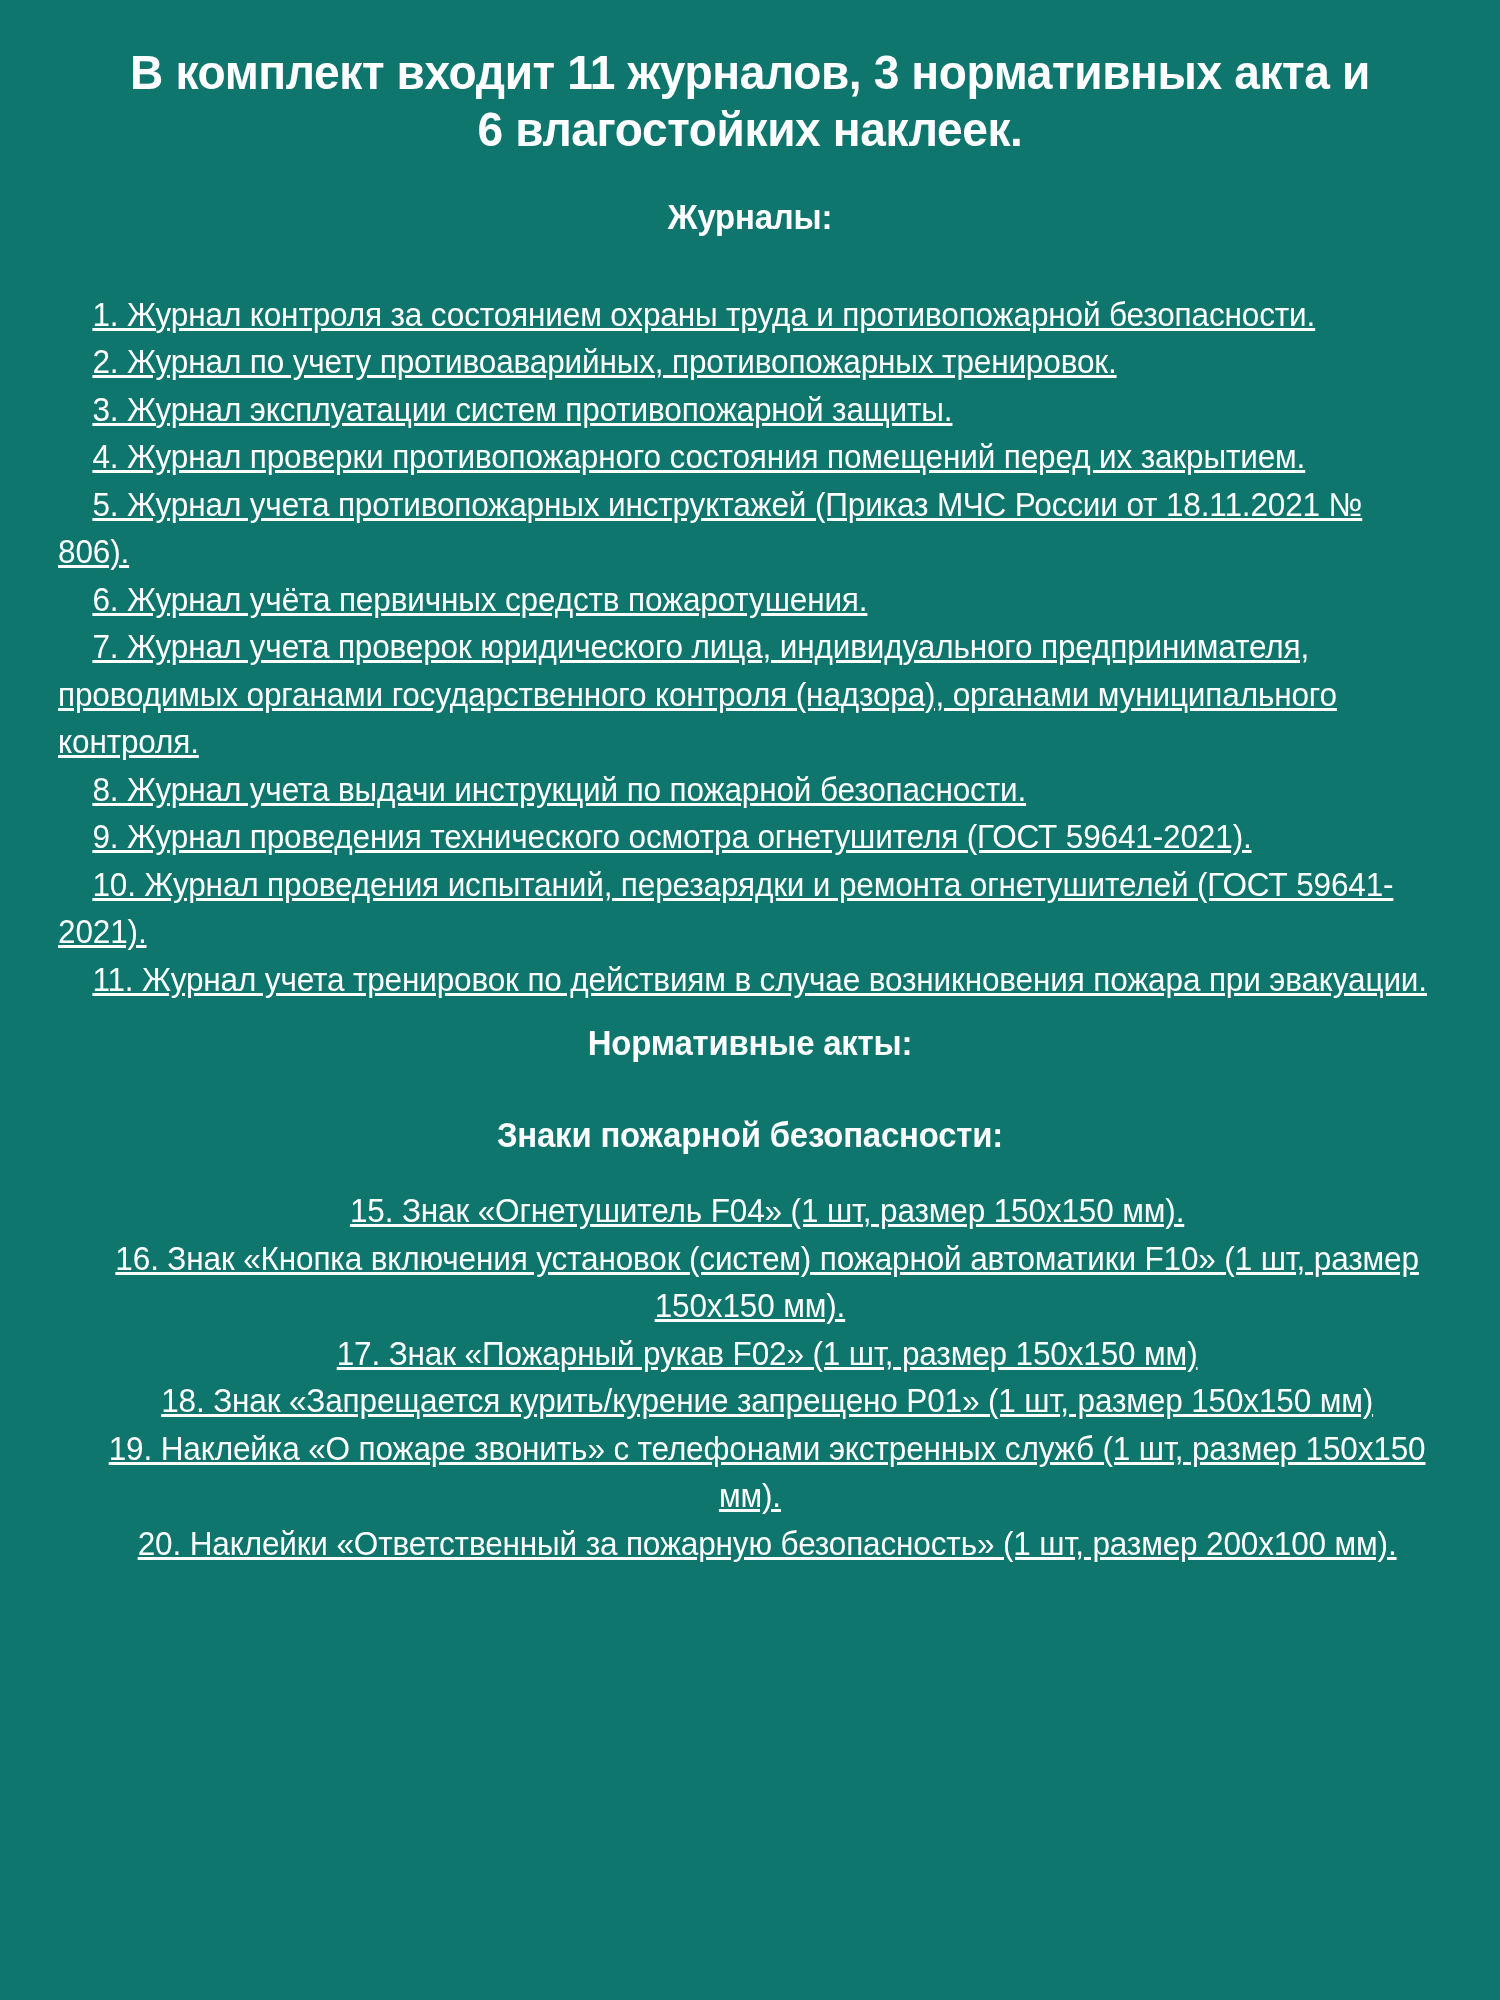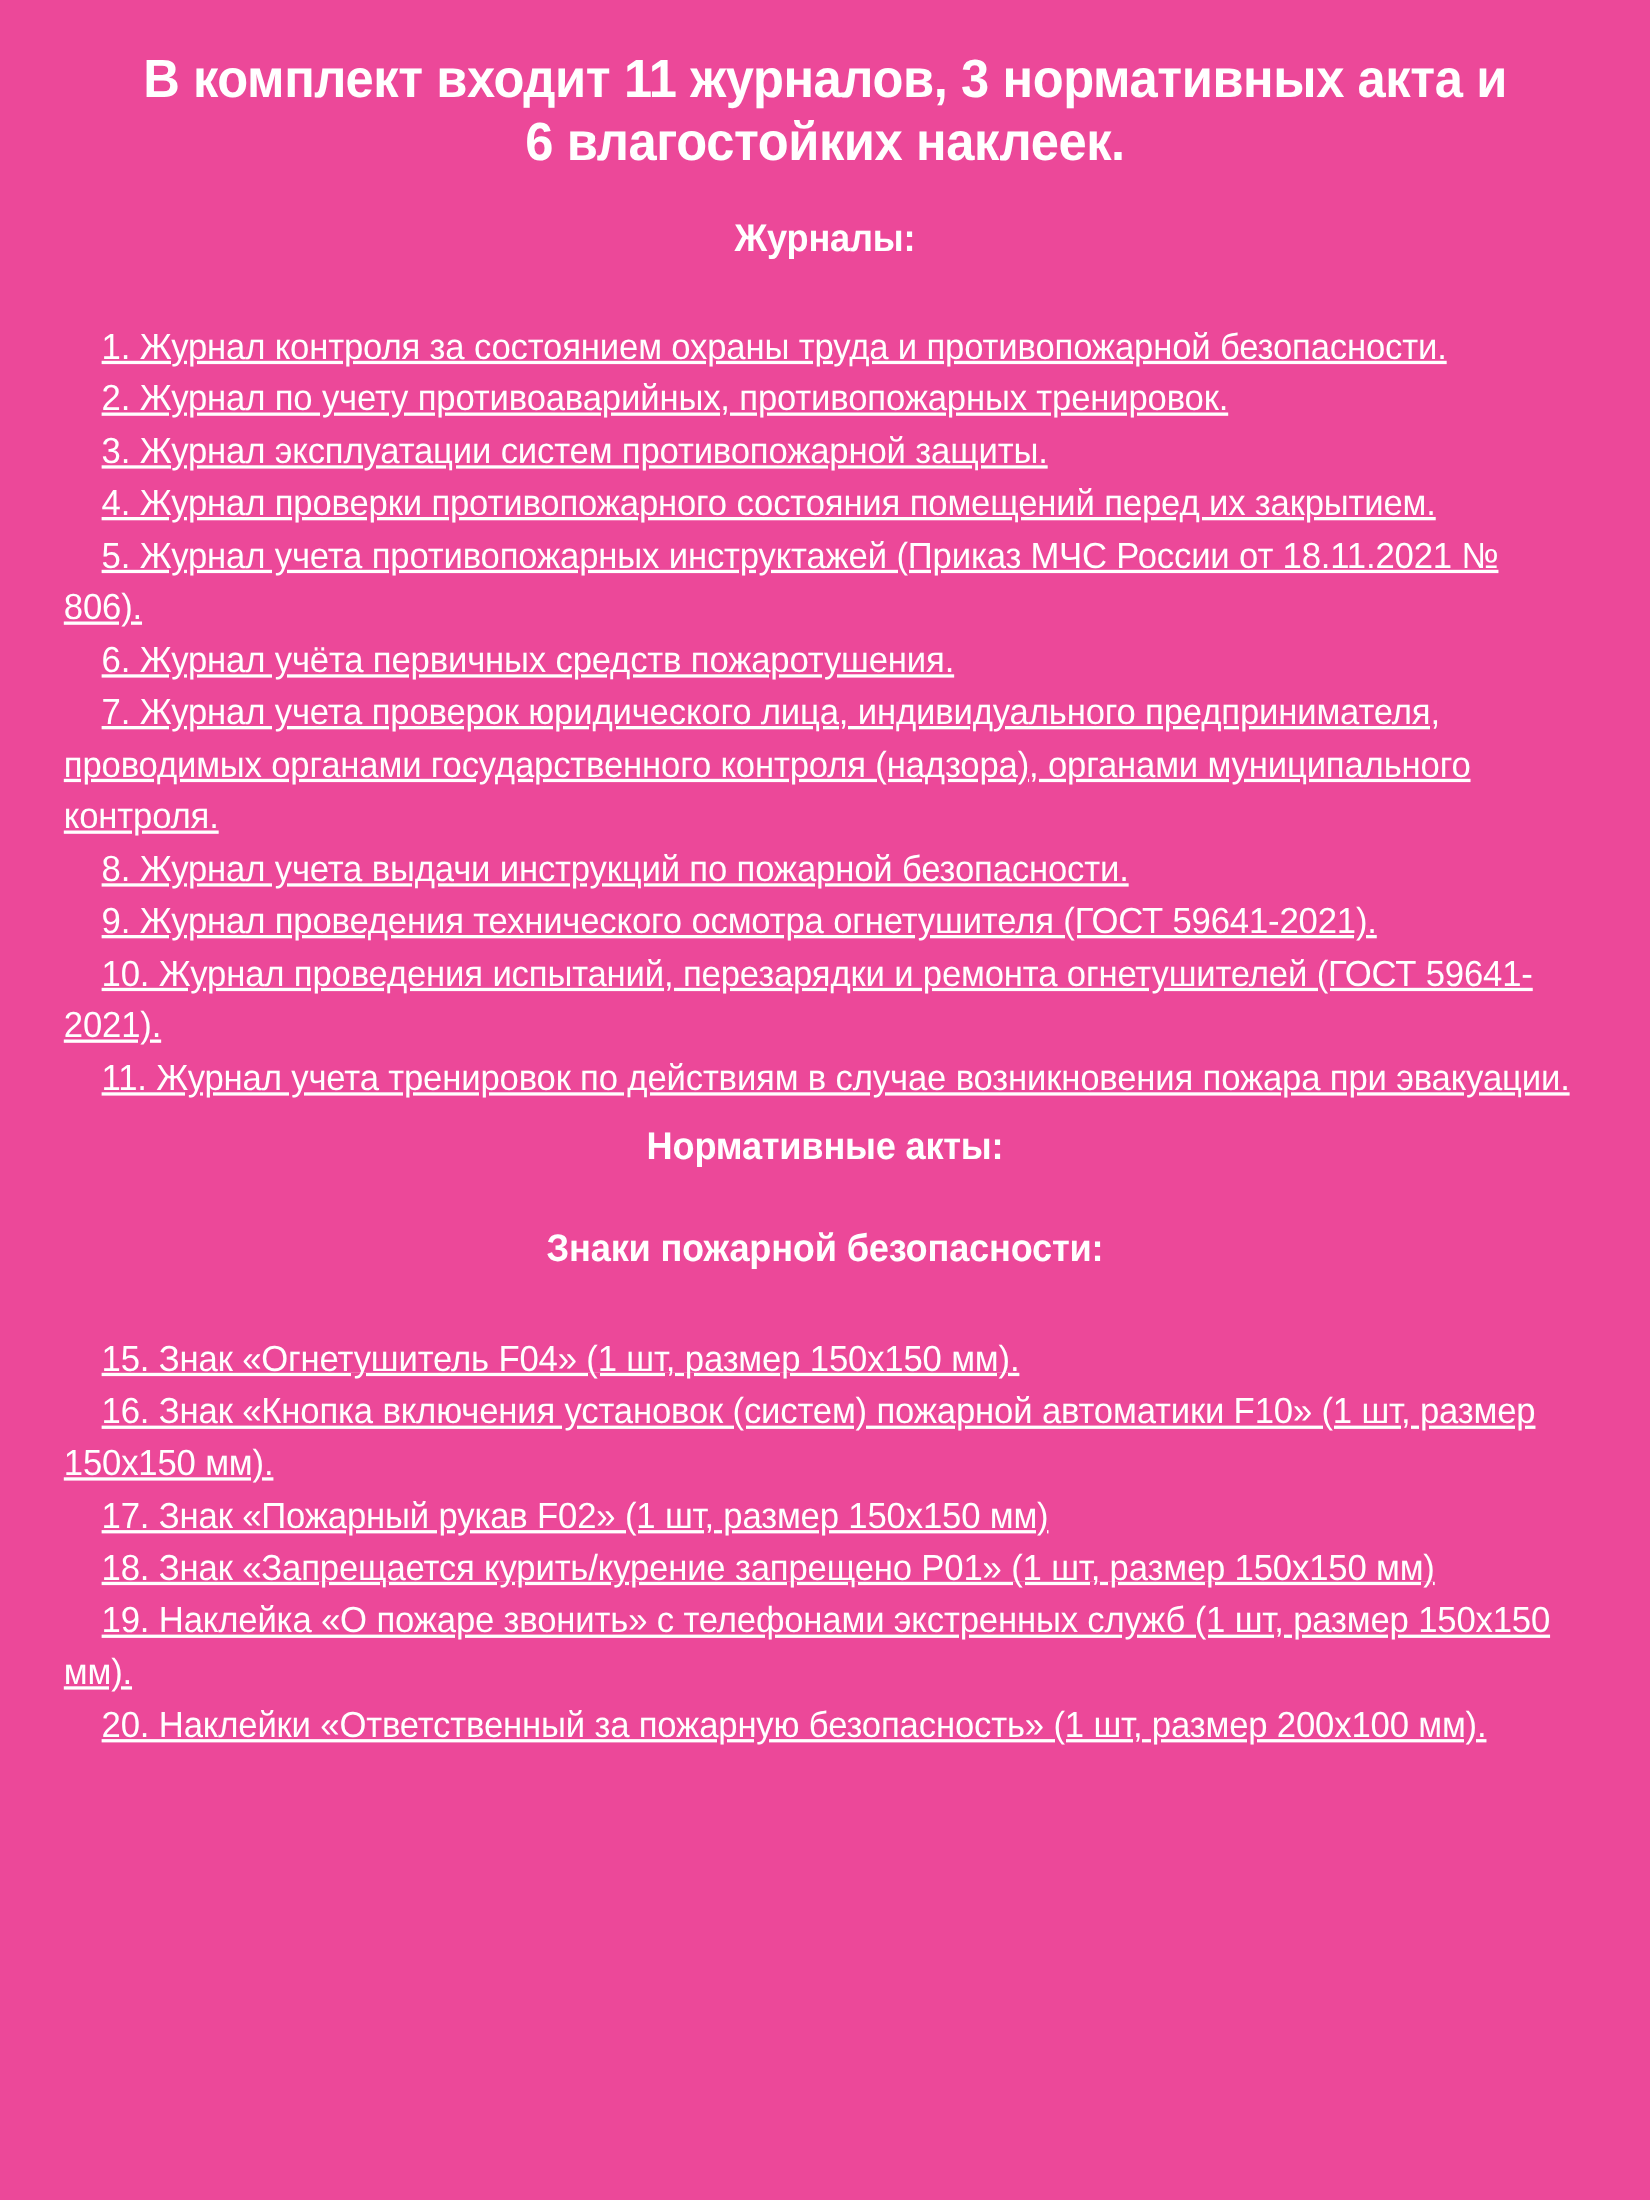--- a/index.html
+++ b/index.html
@@ -53,37 +53,37 @@
 
   
   .list-block {
     margin: 0;
     padding: 0;
     list-style: none;
     text-decoration: underline;
   }
   .lb-zhurnaly  { margin-top: 54px; }
   .lb-normativ  { margin-top: 54px; }
-  .lb-znaki     { margin-top: 56px; }
+  .lb-znaki     { margin-top: 32px; text-align: center; }
 
   .list-item {
     font-size: 33px;
     line-height: 1.44;
     font-weight: 400;
     text-indent: 36px;
     letter-spacing: -0.15px;
     transform: scaleX(0.955);
     transform-origin: left top;
     width: 104.7%;
   }
 </style>
 </head>
 <body style="background: rgb(209, 155, 116); color: rgb(255, 255, 255);">
 
-<div class="page" style="background: #ec4899;">
+<div class="page" style="background: #0f766e;">
 
   <h1 class="headline">В комплект входит 11 журналов, 3 нормативных акта и 6 влагостойких наклеек.</h1>
 
   <h2 class="section-heading sh-zhurnaly">Журналы:</h2>
 
   <ul class="list-block lb-zhurnaly">
     <li class="list-item">1. Журнал контроля за состоянием охраны труда и противопожарной безопасности.</li>
     <li class="list-item">2. Журнал по учету противоаварийных, противопожарных тренировок.</li>
     <li class="list-item">3. Журнал эксплуатации систем противопожарной защиты.</li>
     <li class="list-item">4. Журнал проверки противопожарного состояния помещений перед их закрытием.</li>

